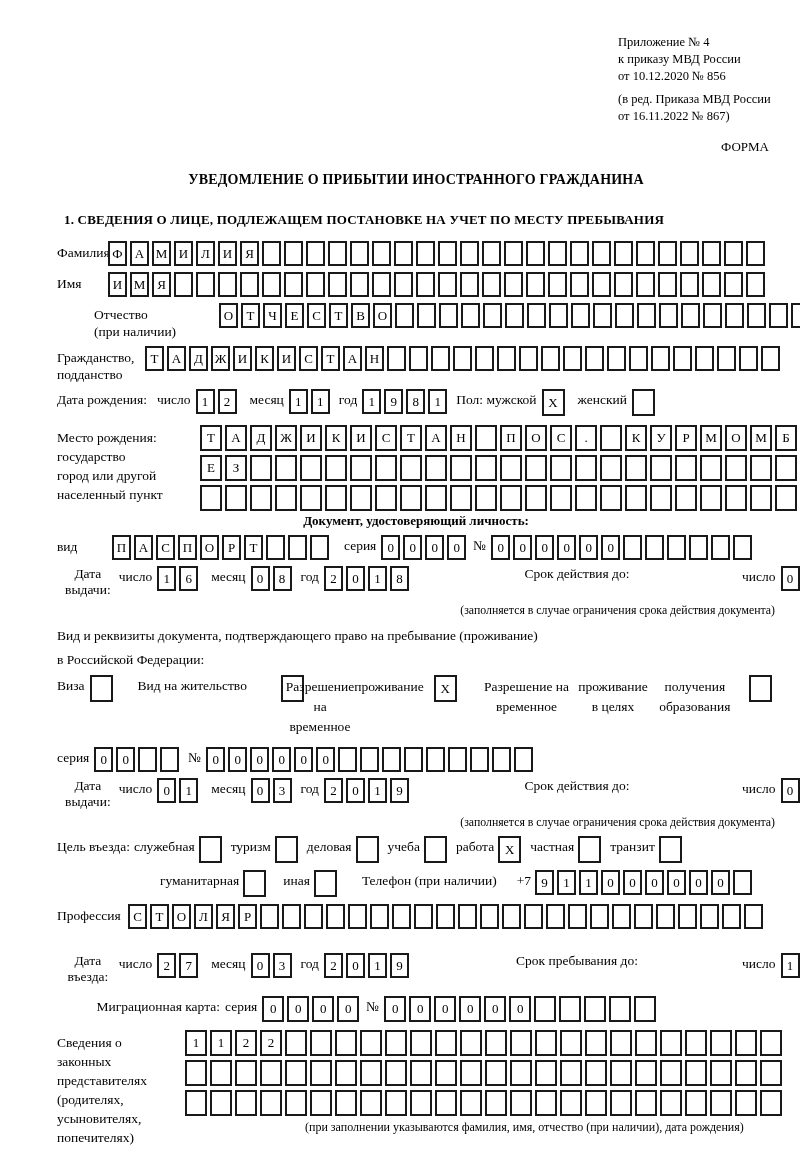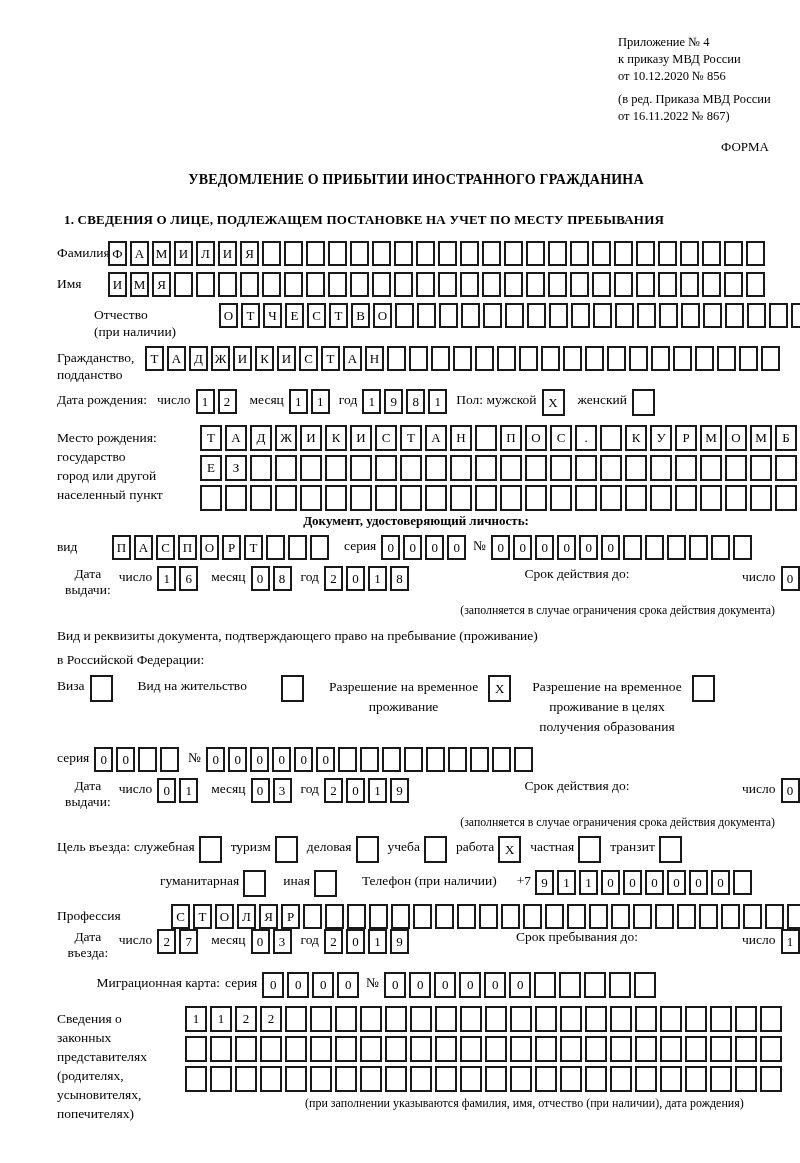--- a/index.html
+++ b/index.html
@@ -44,21 +44,21 @@
   .dlabel{text-align:center;margin-bottom:3px;width:300px;}
   .dlabel.r{width:330px;}
   .drow{display:flex;align-items:flex-start;}
   .note-right{text-align:right;font-size:11.8px;margin:1px 0 6px 0;}
 
   .docheading{text-align:center;font-weight:bold;font-size:13px;margin:2px 0 6px 0;}
 
   .intro{font-size:13.5px;line-height:24px;}
   .res-opts{display:flex;align-items:flex-start;font-size:13.5px;margin:3px 0 10px 0;}
   .res-opt{display:flex;align-items:flex-start;}
-  .res-opt .lines{display:flex;flex-direction:column;text-align:center;line-height:20px;padding-top:2px;}
+  .res-opt .lines{display:flex;flex-direction:row;text-align:center;line-height:20px;padding-top:2px;}
   .res-opt .cells{margin-top:0;}
 
   .purpose{display:flex;align-items:flex-start;font-size:13.5px;margin-bottom:7px;}
   .purpose .inlbl{margin-right:4px;}
 
   .repsblock{display:flex;font-size:13.5px;margin-bottom:2px;}
   .repsrows .cells{margin-bottom:4px;}
   .note-center{font-size:12px;margin-left:120px;margin-top:4px;}
 </style>
 </head>
@@ -599,21 +599,21 @@
         <div class="cell">0</div>
         <div class="cell">0</div>
         <div class="cell">0</div>
         <div class="cell">0</div>
         <div class="cell">0</div>
         <div class="cell">0</div>
         <div class="cell"></div>
       </span>
   </div>
 
-  <div class="frow" style="margin-bottom:0;gap:43px;">
+  <div class="frow" style="margin-bottom:24px;">
     <div class="flabel w-prof">Профессия</div>
     <div class="cells">
         <div class="cell">С</div>
         <div class="cell">Т</div>
         <div class="cell">О</div>
         <div class="cell">Л</div>
         <div class="cell">Я</div>
         <div class="cell">Р</div>
         <div class="cell"></div>
         <div class="cell"></div>

